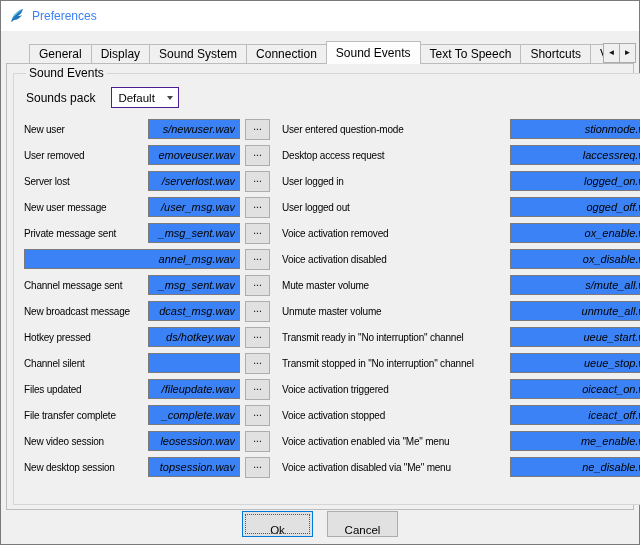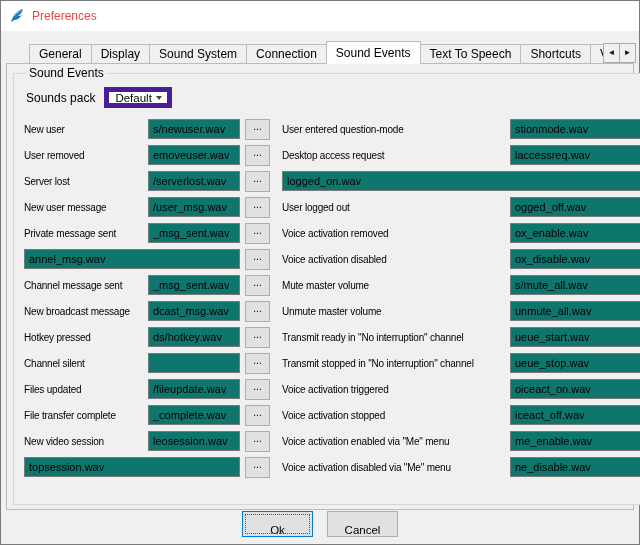--- a/index.html
+++ b/index.html
@@ -11,21 +11,21 @@
   .window{
     position:relative;width:640px;height:545px;box-sizing:border-box;
     border:1px solid #7a7a7a;background:#f0f0f0;
   }
   
   .titlebar{
     height:30px;background:#ffffff;display:flex;align-items:center;
     padding:0 8px;gap:7px;
   }
   .app-icon{width:16px;height:16px;display:inline-block;flex:none;}
-  .title-text{font-size:12px;color:#ef4444;}
+  .title-text{font-size:12px;color:#3b82f6;}
   
   .tabbar{
     position:relative;display:flex;align-items:flex-end;
     height:24px;margin-top:8px;padding-left:5px;z-index:2;
   }
   .tab{
     box-sizing:border-box;height:19px;padding:2px 9px 0 9px;
     border:1px solid #bcbcbc;border-bottom:none;background:#f0f0f0;
     white-space:nowrap;margin-left:-1px;cursor:default;font-size:12px;
   }
@@ -48,45 +48,45 @@
     position:relative;z-index:1;margin:0 5px;height:447px;box-sizing:border-box;
     border:1px solid #bcbcbc;background:#f0f0f0;padding:2px 6px 4px 6px;
   }
   fieldset.groupbox{
     box-sizing:border-box;height:100%;margin:0;border:1px solid #d5d5d5;
     padding:2px 10px 6px 10px;background:#f0f0f0;
   }
   fieldset.groupbox legend{font-size:12px;padding:0 3px;margin-left:2px;}
   
   .pack-row{display:flex;align-items:center;margin:5px 0 8px 2px;}
-  .pack-label{margin-right:9px;}
+  .pack-label{margin-right:16px;}
   .combobox{
-    box-sizing:border-box;width:68px;height:21px;border:5px solid #4c1d95;
+    box-sizing:border-box;width:68px;height:21px;border:1px solid #4c1d95;
     background:#fff;display:flex;align-items:center;justify-content:space-between;
     padding:0 5px 0 6px;font-size:11.5px;cursor:default;
   }
   .combo-arrow{
     width:0;height:0;border-left:3.5px solid transparent;
     border-right:3.5px solid transparent;border-top:4px solid #444;
   }
   
   .columns{display:flex;gap:12px;}
   .col-left{flex:0 0 246px;min-width:0;}
   .col-right{flex:1;min-width:0;}
   .sound-row{display:flex;align-items:center;height:26px;}
   .row-label{
     flex:none;white-space:nowrap;overflow:hidden;font-size:10px;
     letter-spacing:-0.2px;
   }
   .col-left .row-label{width:124px;}
   .col-right .row-label{width:228px;}
   .file-input{
     flex:1;min-width:0;box-sizing:border-box;height:20px;
-    border:1px solid #7a7a7a;background:#0f766e;padding:1px 4px;
-    font-family:"Liberation Sans", sans-serif;font-size:11px;
+    border:1px solid #7a7a7a;background:#3b82f6;padding:1px 4px;
+    font-family:"Liberation Sans", sans-serif;font-size:11px;text-align:right;font-style:italic;
   }
   .browse-btn{
     flex:none;width:25px;height:21px;margin-left:5px;box-sizing:border-box;
     background:#e1e1e1;border:1px solid #adadad;font-size:10px;line-height:1;
     padding:0 0 4px 0;font-family:inherit;
   }
   
   .footer{
     position:absolute;left:0;bottom:7px;width:100%;
     display:flex;justify-content:center;gap:14px;
@@ -203,34 +203,36 @@
               <span class="row-label">File transfer complete</span>
               <input type="text" class="file-input" value="_complete.wav" style="">
               <button class="browse-btn">...</button>
             </div>
             <div class="sound-row">
               <span class="row-label">New video session</span>
               <input type="text" class="file-input" value="leosession.wav" style="">
               <button class="browse-btn">...</button>
             </div>
             <div class="sound-row">
+              <span class="row-label">New desktop session</span>
               <input type="text" class="file-input" value="topsession.wav" style="">
               <button class="browse-btn">...</button>
             </div>
           </div>
         <div class="col-right" id="right-col">
             <div class="sound-row">
               <span class="row-label">User entered question-mode</span>
               <input type="text" class="file-input" value="stionmode.wav" style="">
             </div>
             <div class="sound-row">
               <span class="row-label">Desktop access request</span>
               <input type="text" class="file-input" value="laccessreq.wav" style="">
             </div>
             <div class="sound-row">
+              <span class="row-label">User logged in</span>
               <input type="text" class="file-input" value="logged_on.wav" style="">
             </div>
             <div class="sound-row">
               <span class="row-label">User logged out</span>
               <input type="text" class="file-input" value="ogged_off.wav" style="">
             </div>
             <div class="sound-row">
               <span class="row-label">Voice activation removed</span>
               <input type="text" class="file-input" value="ox_enable.wav" style="">
             </div>

